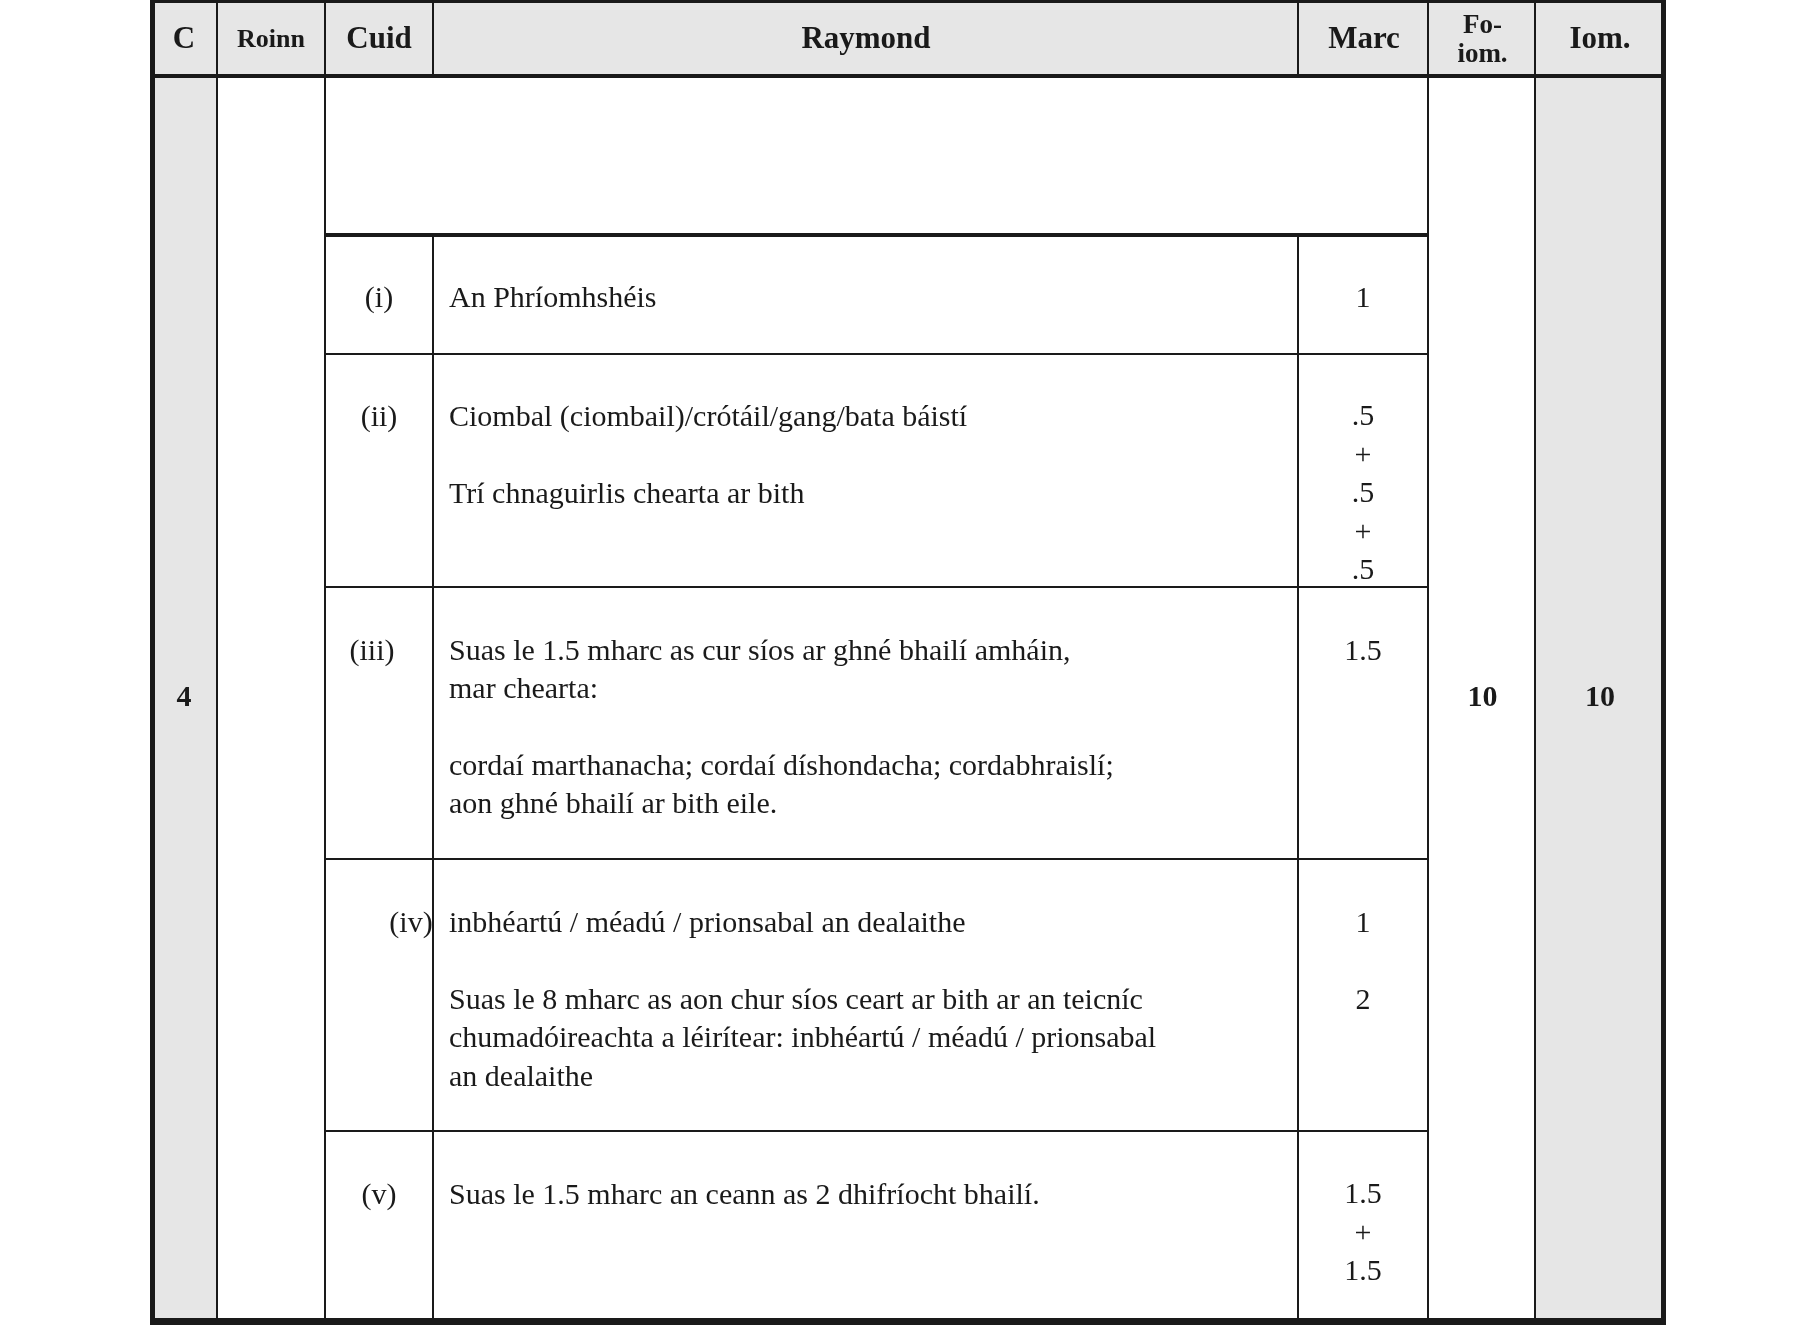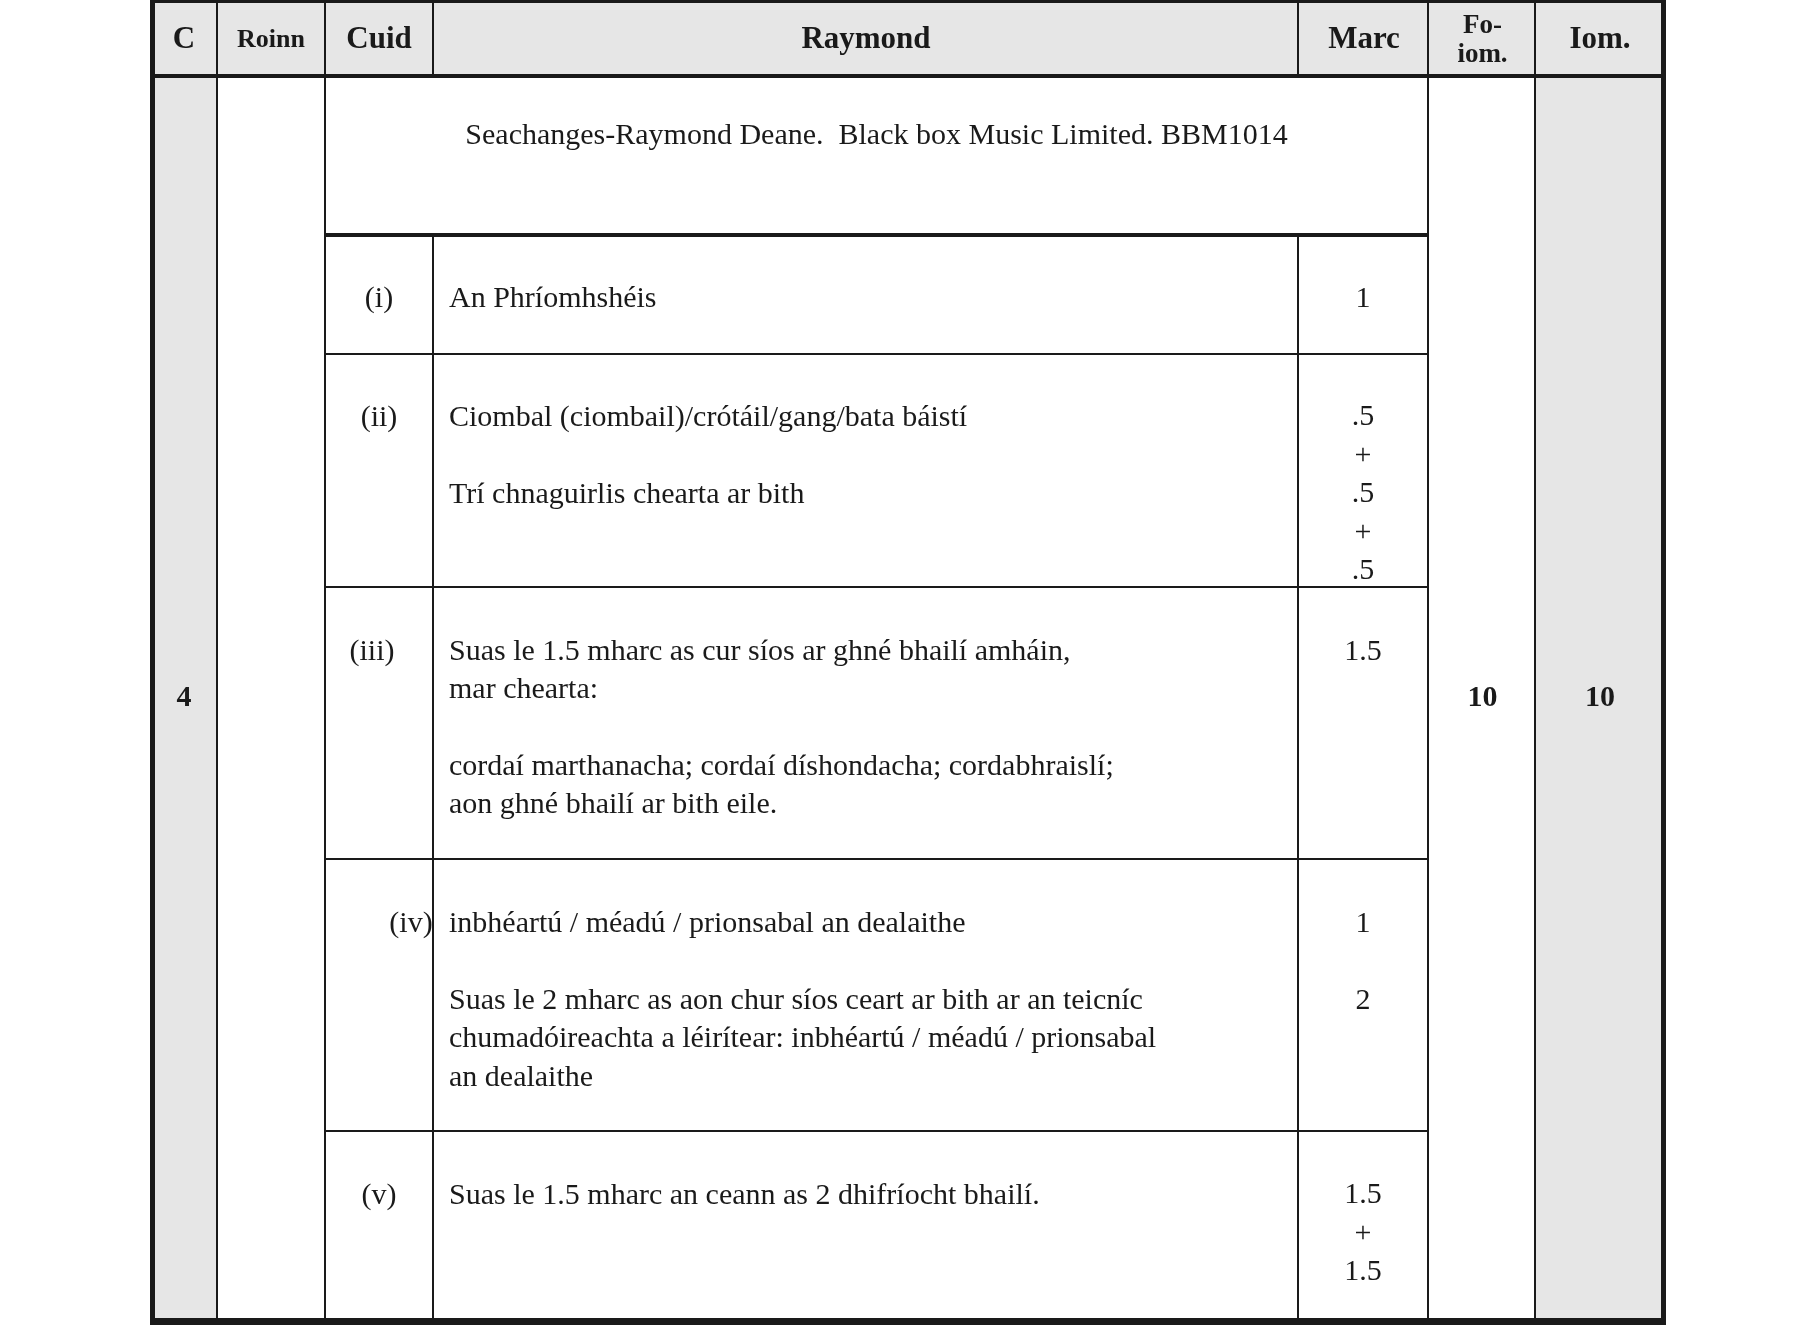--- a/index.html
+++ b/index.html
@@ -51,21 +51,20 @@
   <div class="vline" style="left:1427px; top:0; height:1320px;"></div>
   <div class="vline" style="left:1534px; top:0; height:1320px;"></div>
 
   <div class="abs" style="left:324px; top:233px; width:1105px; height:4px; background:#1a1a1a;"></div>
   <div class="hline" style="left:324px; top:353px; width:1105px;"></div>
   <div class="hline" style="left:324px; top:586px; width:1105px;"></div>
   <div class="hline" style="left:324px; top:858px; width:1105px;"></div>
   <div class="hline" style="left:324px; top:1130px; width:1105px;"></div>
 
   <div class="abs ctr" style="left:326px; top:114px; width:1101px; font-size:30px; line-height:39px;">
-    <div style="white-space:pre;">Seachanges-Raymond Deane.  Black box Music Limited. BBM1014</div>
   </div>
 
   <div class="abs ctr big" style="left:151px; top:679px; width:66px;">4</div>
   <div class="abs ctr big" style="left:1429px; top:679px; width:107px;">10</div>
   <div class="abs ctr big" style="left:1536px; top:679px; width:128px;">10</div>
 
   <div class="txt ctr" style="left:326px; top:277px; width:106px;">(i)</div>
   <div class="txt" style="left:449px; top:277px;">An Phríomhshéis</div>
   <div class="txt ctr" style="left:1299px; top:277px; width:128px;">1</div>
 
@@ -82,21 +81,21 @@
 
   <div class="txt ctr" style="left:326px; top:630px; width:92px;">(iii)</div>
   <div class="txt" style="left:449px; top:630px;">Suas le 1.5 mharc as cur síos ar ghné bhailí amháin,</div>
   <div class="txt" style="left:449px; top:668px;">mar chearta:</div>
   <div class="txt" style="left:449px; top:745px;">cordaí marthanacha; cordaí díshondacha; cordabhraislí;</div>
   <div class="txt" style="left:449px; top:783px;">aon ghné bhailí ar bith eile.</div>
   <div class="txt ctr" style="left:1299px; top:630px; width:128px;">1.5</div>
 
   <div class="txt ctr" style="left:326px; top:902px; width:106px;padding-left:32px;">(iv)</div>
   <div class="txt" style="left:449px; top:902px;">inbhéartú / méadú / prionsabal an dealaithe</div>
-  <div class="txt" style="left:449px; top:979px;">Suas le 2 mharc as aon chur síos ceart ar bith ar an teicníc</div>
+  <div class="txt" style="left:449px; top:979px;">Suas le 8 mharc as aon chur síos ceart ar bith ar an teicníc</div>
   <div class="txt" style="left:449px; top:1017px;">chumadóireachta a léirítear: inbhéartú / méadú / prionsabal</div>
   <div class="txt" style="left:449px; top:1056px;">an dealaithe</div>
   <div class="txt ctr" style="left:1299px; top:902px; width:128px;">1</div>
   <div class="txt ctr" style="left:1299px; top:979px; width:128px;">2</div>
 
   <div class="txt ctr" style="left:326px; top:1174px; width:106px;">(v)</div>
   <div class="txt" style="left:449px; top:1174px;">Suas le 1.5 mharc an ceann as 2 dhifríocht bhailí.</div>
   <div class="abs ctr" style="left:1299px; top:1174px; width:128px; font-size:30px; line-height:38.5px;">
     <div>1.5</div>
     <div>+</div>

